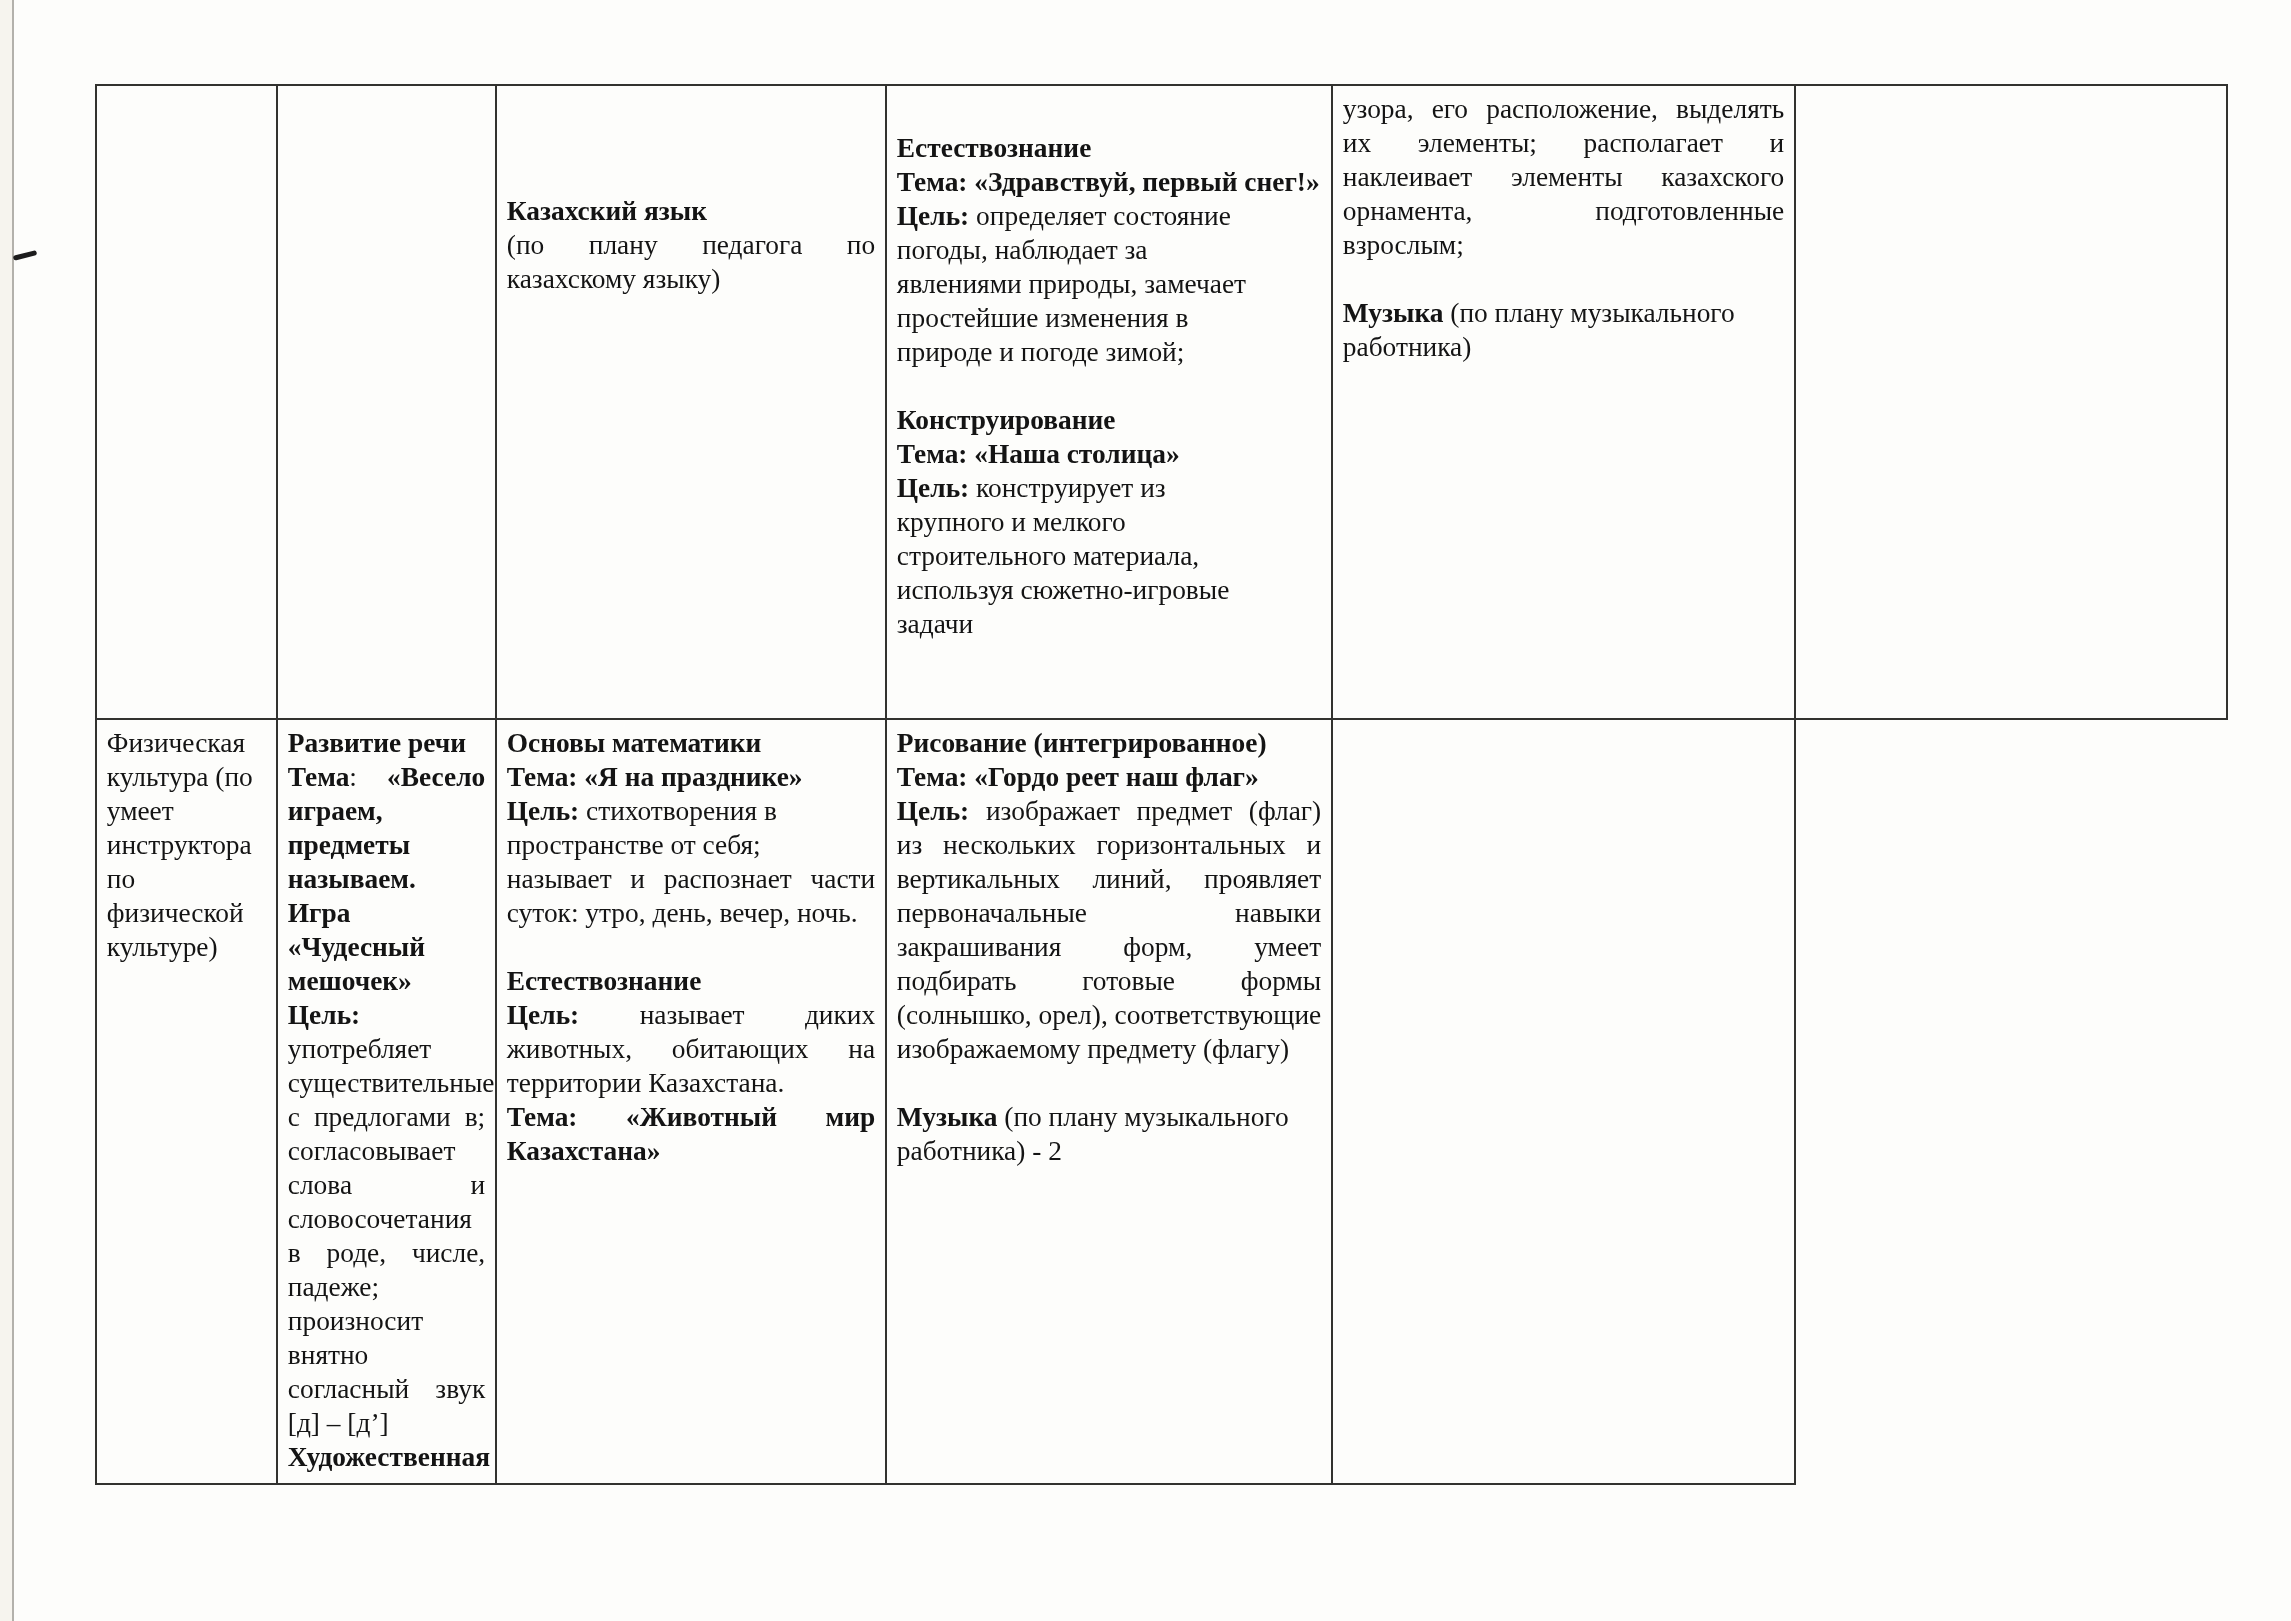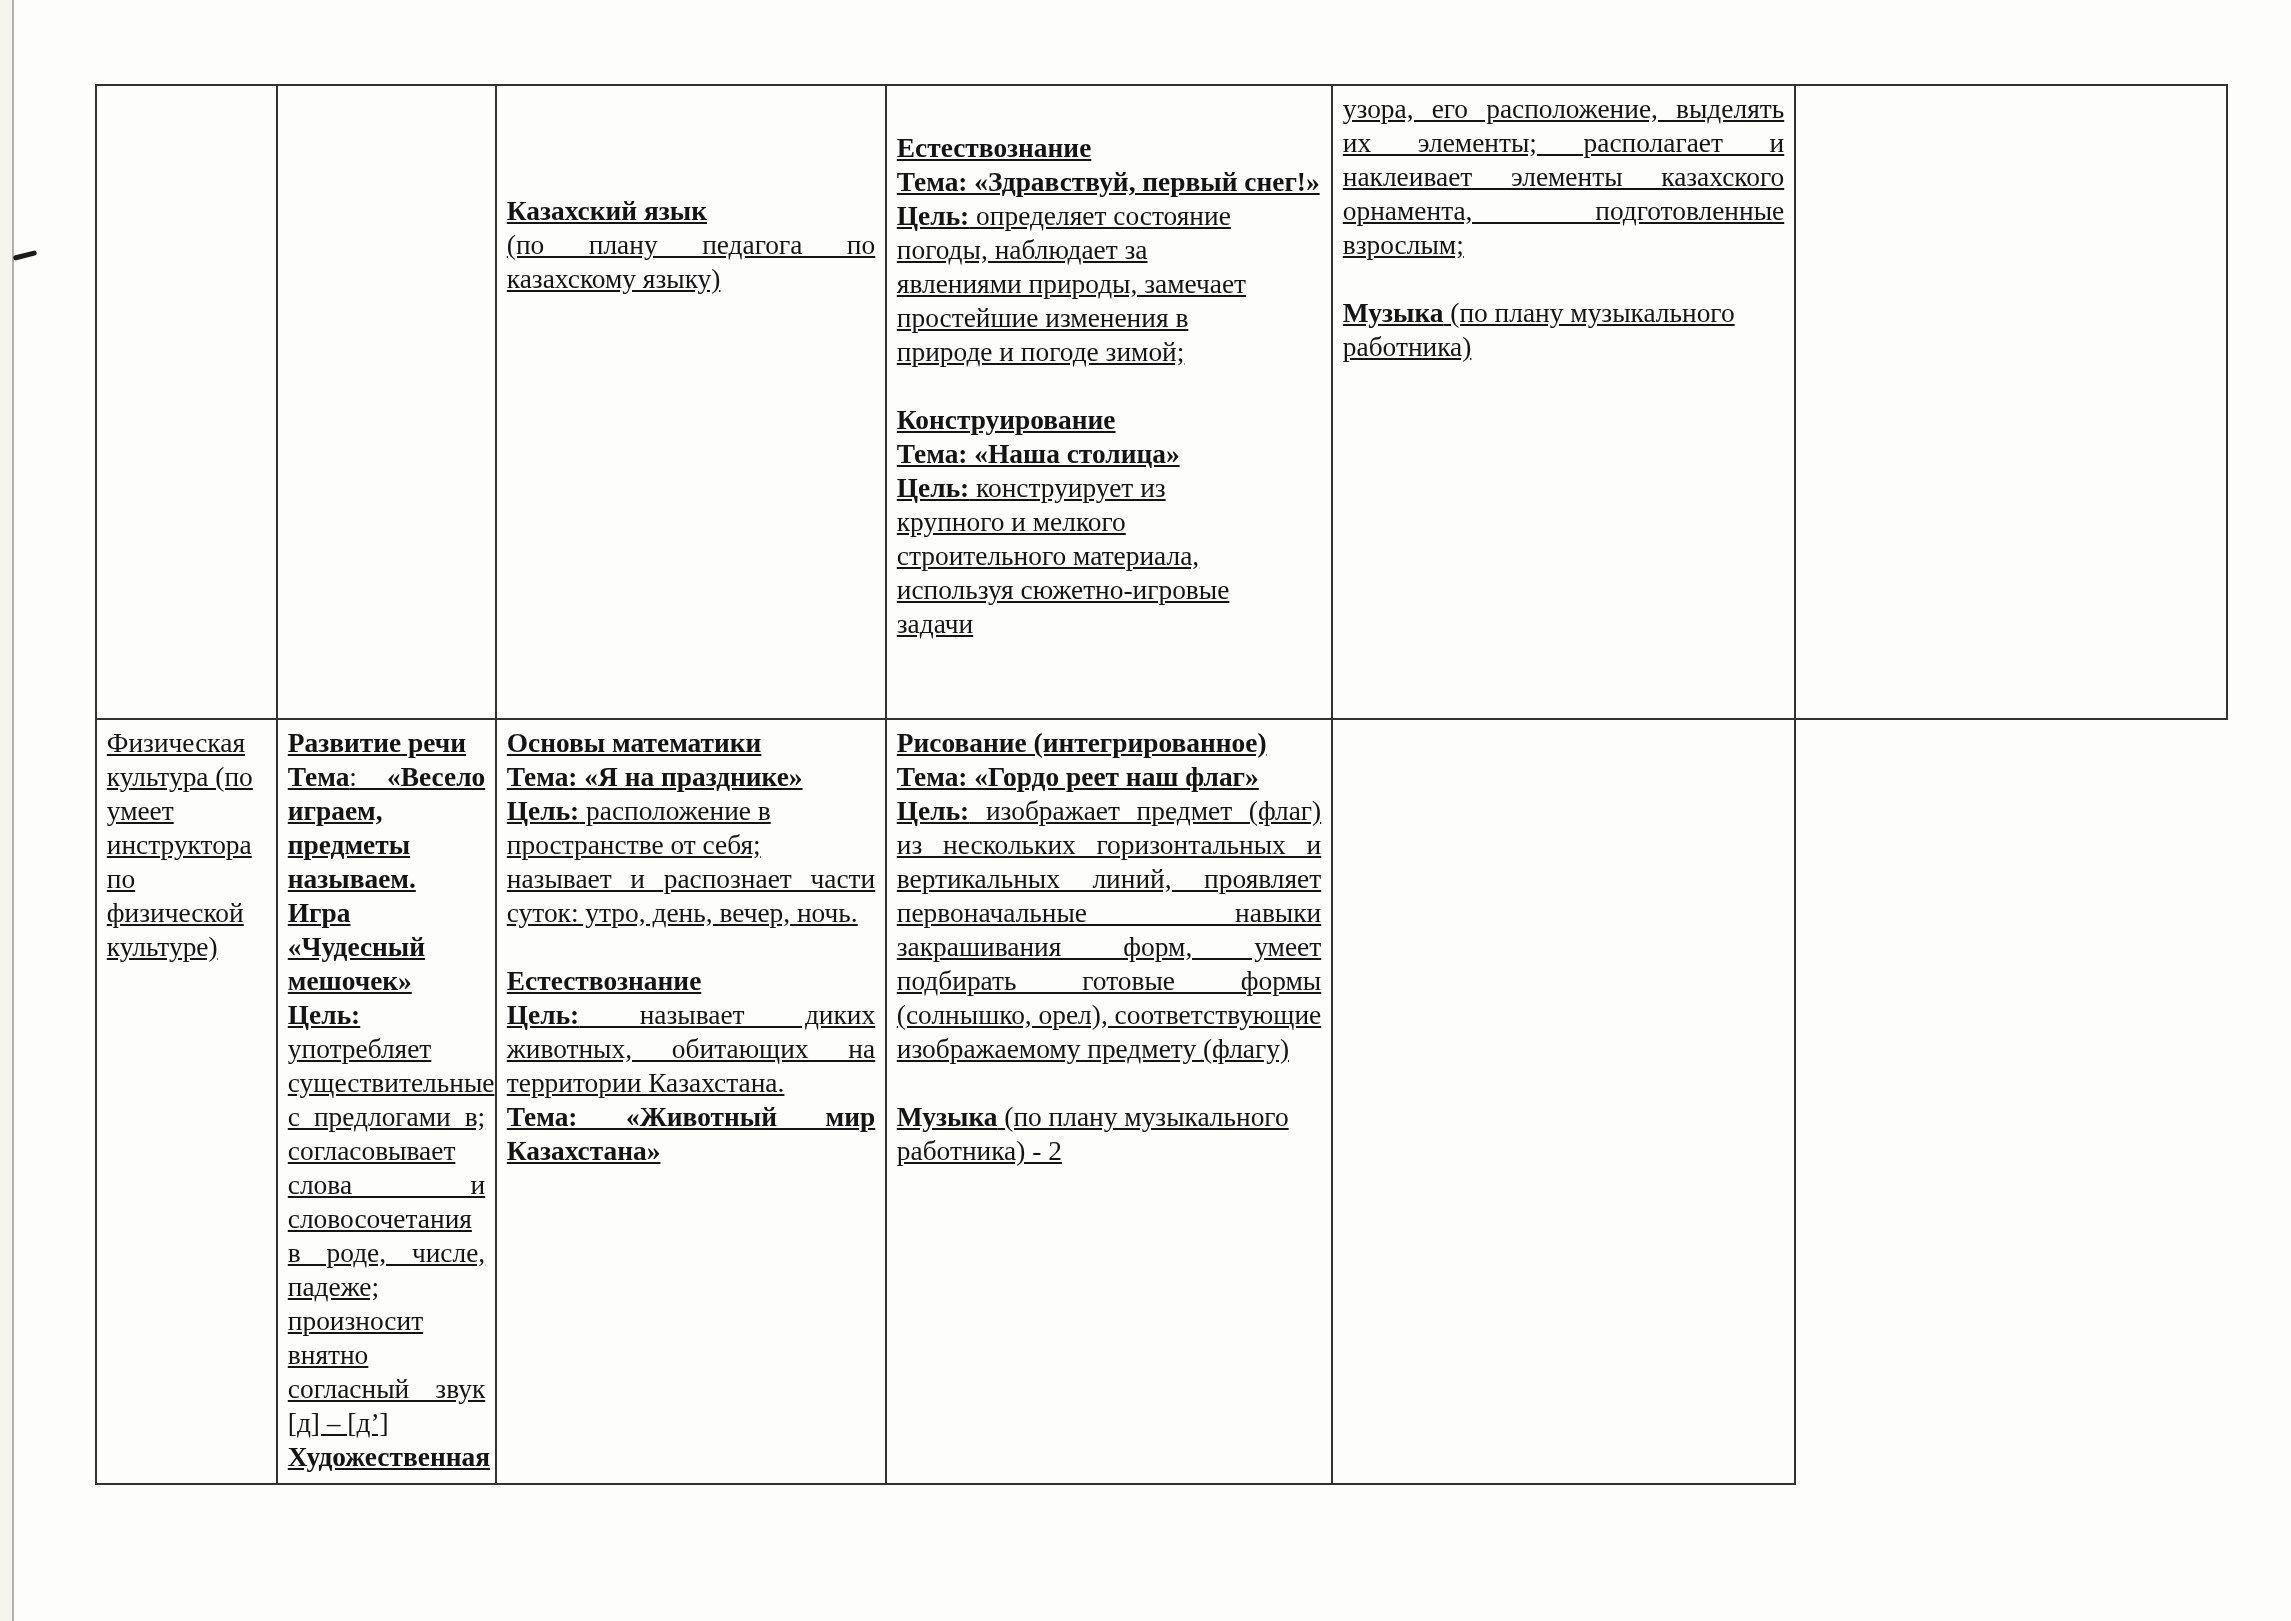--- a/index.html
+++ b/index.html
@@ -41,21 +41,20 @@
     grid-template-columns: 181px 219px 390px 446px 463px 432px;
     grid-template-rows: 634px 765px;
     border-top: 2px solid #32322f;
     border-left: 2px solid #32322f;
   }
   .cell {
     border-right: 2px solid #32322f;
     border-bottom: 2px solid #32322f;
     padding: 5.9px 9.8px;
     overflow: hidden;
-    text-decoration: underline;
   }
   .cell p { margin: 0; }
   .b { font-weight: bold; margin-top: 39px; }
   .j { text-align: justify; }
   .pre { white-space: pre-line; }
   .gap { height: 34px; }
   .pt-kaz { padding-top: 108px; }
   .pt-sci { padding-top: 45px; }
 </style>
 </head>
@@ -122,21 +121,21 @@
       <p><span class="b">Художественная литература</span></p>
       <p class="pre"><span class="b">Тема: «Заучивание
 стихотворения
 Е.Утетлеуова «Топ –
 топ...»</span></p>
     </div>
 
     <div class="cell">
       <p><span class="b">Основы математики</span></p>
       <p><span class="b">Тема: «Я на празднике»</span></p>
-      <p class="pre"><span class="b">Цель:</span><span> расположение в
+      <p class="pre"><span class="b">Цель:</span><span> стихотворения в
 пространстве от себя;</span></p>
       <p class="j">называет и распознает части суток: утро, день, вечер, ночь.</p>
       <div class="gap"></div>
       <p><span class="b">Естествознание</span></p>
       <p class="j"><span class="b">Цель:</span><span> называет диких животных, обитающих на территории Казахстана.</span></p>
       <p class="j"><span class="b">Тема: «Животный мир Казахстана»</span></p>
     </div>
 
     <div class="cell">
       <p><span class="b">Рисование (интегрированное)</span></p>

